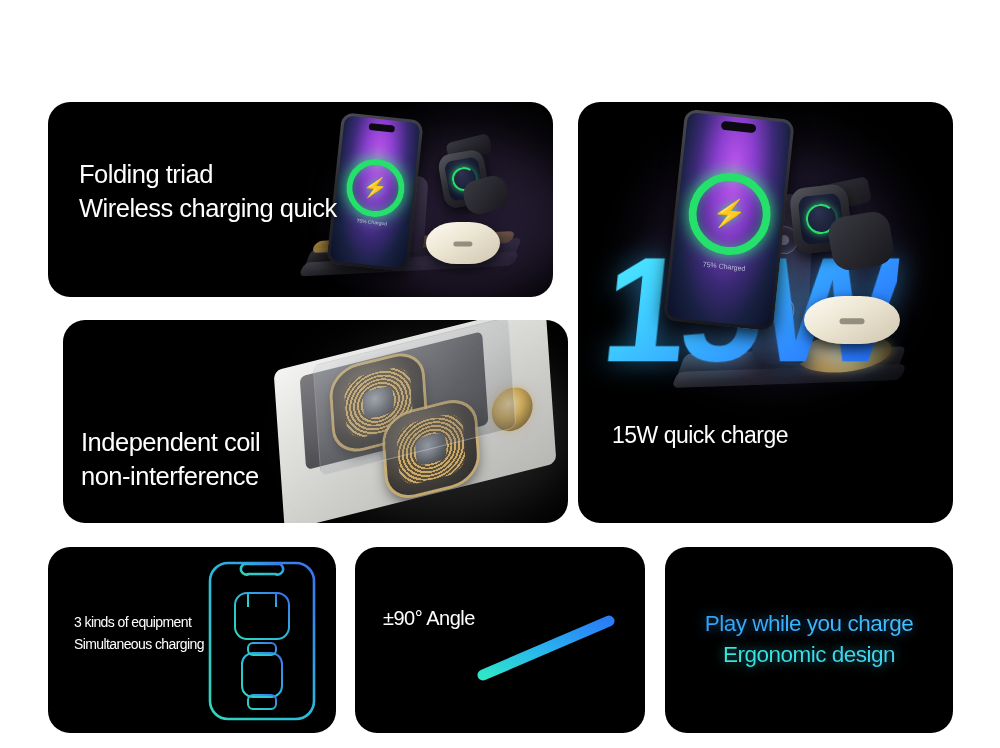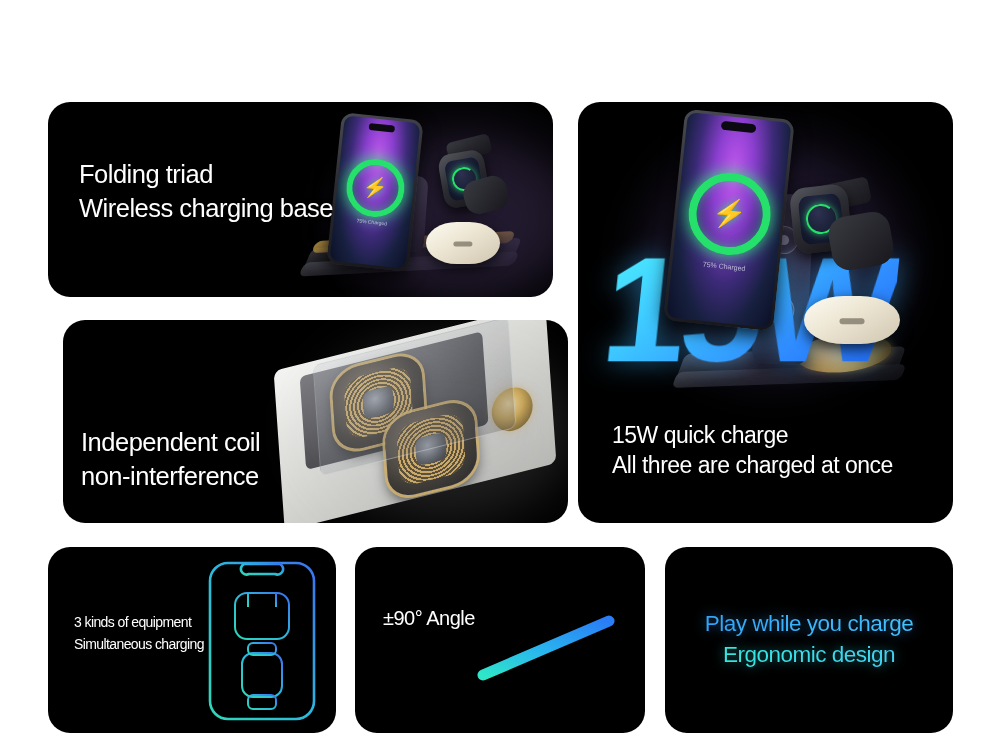--- a/index.html
+++ b/index.html
@@ -291,21 +291,21 @@
       <div class="watch-arc" style="width:20px;height:20px;"></div>
     </div>
     <div class="art watch-band" style="left:416px;top:76px;width:44px;height:34px;transform:rotate(-16deg);border-radius:14px;"></div>
 
     <div class="art buds" style="left:378px;top:120px;width:74px;height:42px;">
       <div class="buds-slot"></div>
     </div>
 
     <div class="caption">
       <span class="line line-1">Folding triad</span>
-      <span class="line line-2">Wireless charging base</span>
+      <span class="line line-2">Wireless charging quick</span>
     </div>
   </div>
 
   <div class="panel" id="panel-coil">
 
     <div class="glow" style="left:250px;top:20px;width:260px;height:180px;background:rgba(190,190,195,.16);"></div>
 
     <div class="coil-board" style="left:212px;top:18px;width:280px;height:158px;transform:rotate(-14deg) skewX(-10deg);">
       <div class="coil-dark-inlay" style="left:26px;top:12px;width:188px;height:92px;"></div>
       <div class="coil-pad" style="left:58px;top:16px;width:92px;height:80px;">
@@ -357,21 +357,20 @@
       <div class="watch-arc" style="width:26px;height:26px;"></div>
     </div>
     <div class="art watch-band" style="left:252px;top:112px;width:62px;height:54px;transform:rotate(-10deg);border-radius:18px;"></div>
 
     <div class="art buds" style="left:226px;top:194px;width:96px;height:48px;">
       <div class="buds-slot"></div>
     </div>
 
     <div class="caption">
       <span class="line line-1">15W quick charge</span>
-      <span class="line line-2">All three are charged at once</span>
     </div>
   </div>
 
   <div class="panel" id="panel-3kinds">
     <div class="outline-wrap" style="left:154px;top:10px;width:120px;height:168px;">
       <svg width="120" height="168" viewBox="0 0 120 168">
         <defs>
           <linearGradient id="og" x1="0" y1="1" x2="1" y2="0">
             <stop offset="0%" stop-color="#2fd8b8"></stop>
             <stop offset="50%" stop-color="#2bb9dd"></stop>

